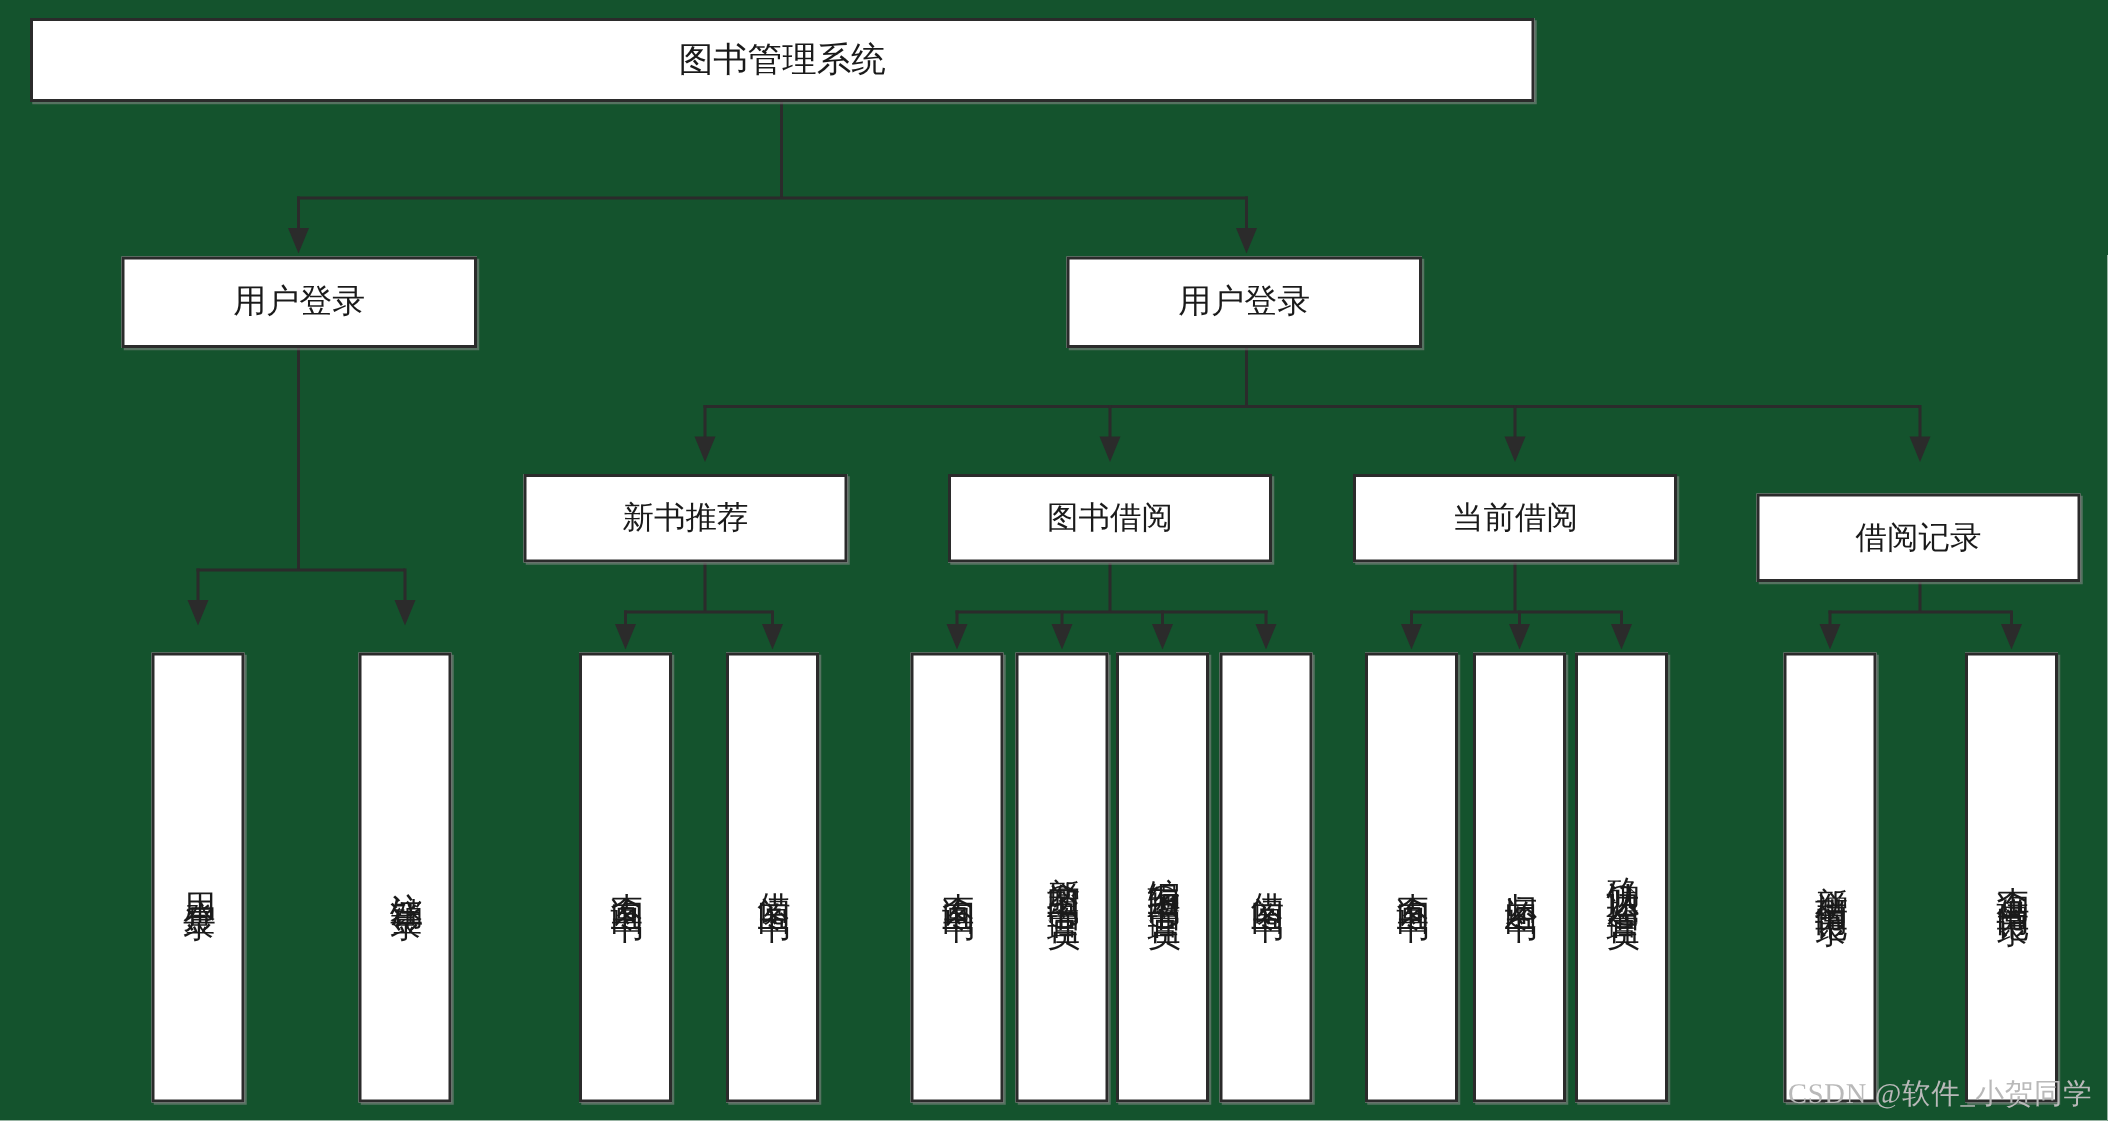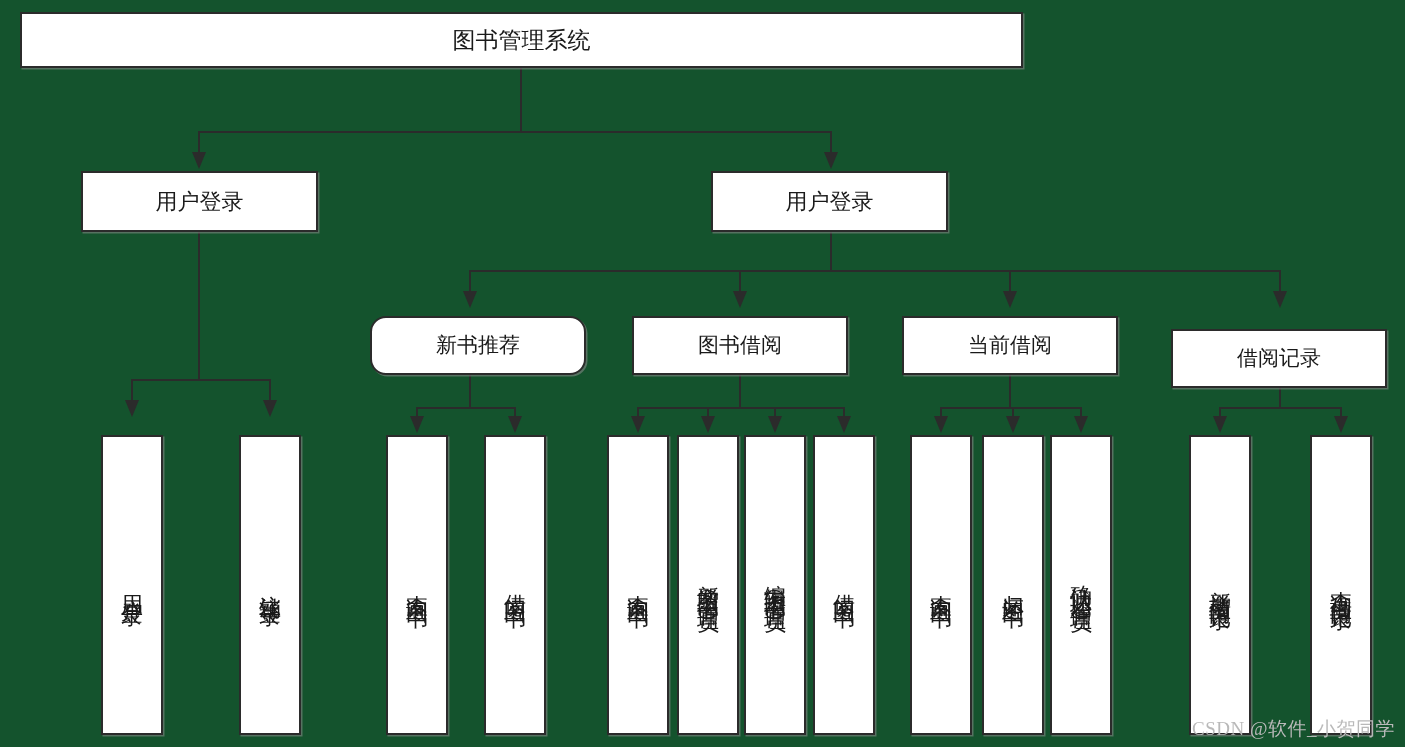--- a/index.html
+++ b/index.html
@@ -144,21 +144,21 @@
   </div>
 
   <div class="node lvl2" style="left:81px; top:171px; width:237px; height:61px;">
     <span class="label">用户登录</span>
   </div>
 
   <div class="node lvl2" style="left:711px; top:171px; width:237px; height:61px;">
     <span class="label">用户登录</span>
   </div>
 
-  <div class="node lvl3" style="left:370px; top:316px; width:216px; height:59px;border-radius:16px;">
+  <div class="node lvl3" style="left:349px; top:316px; width:216px; height:59px;">
     <span class="label">新书推荐</span>
   </div>
 
   <div class="node lvl3" style="left:902px; top:316px; width:216px; height:59px;">
     <span class="label">当前借阅</span>
   </div>
 
   <div class="node lvl3" style="left:632px; top:316px; width:216px; height:59px;">
     <span class="label">图书借阅</span>
   </div>

